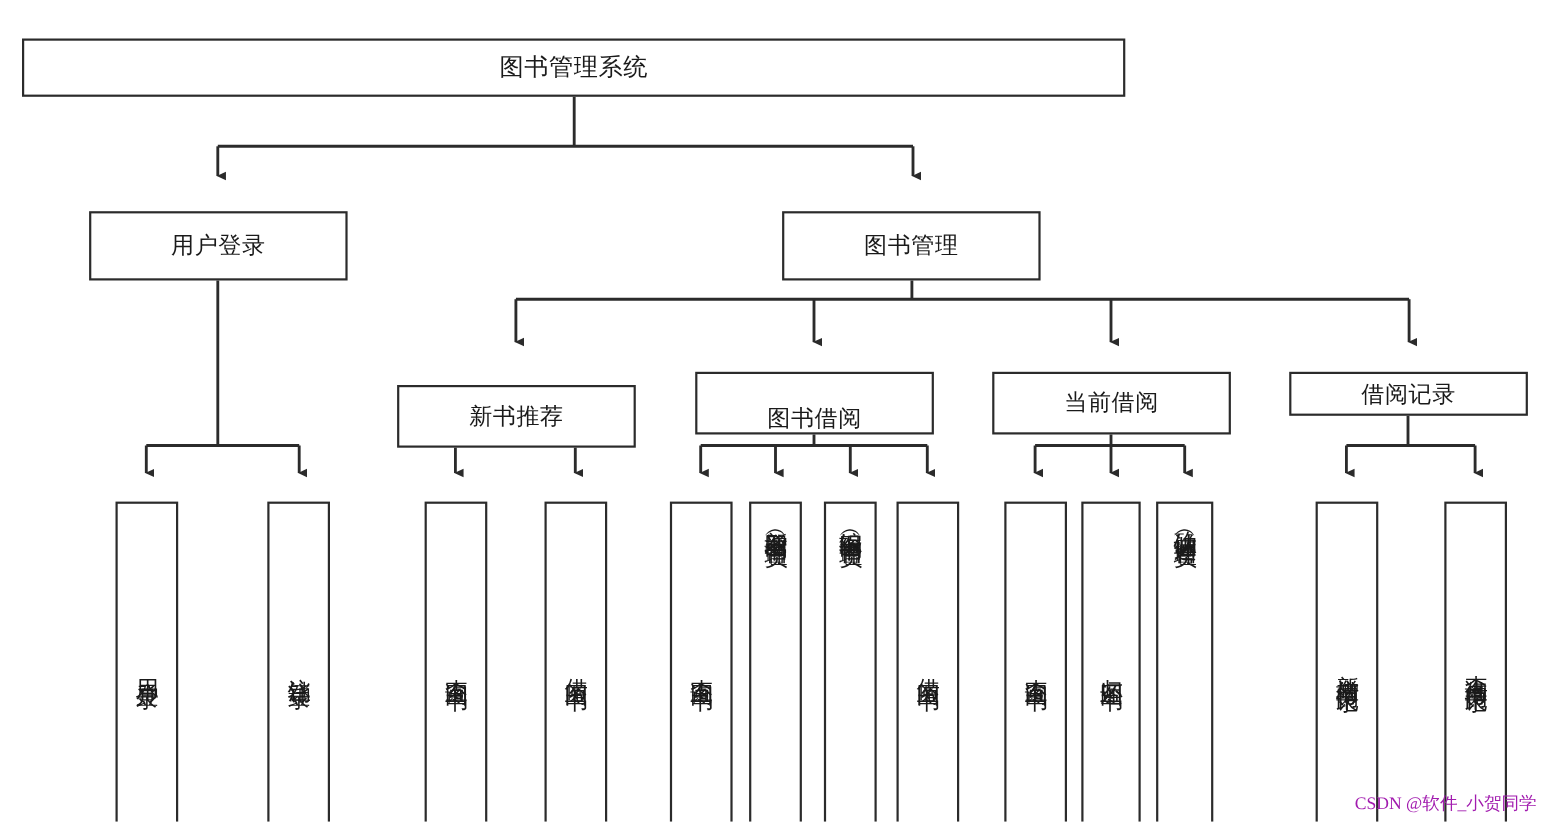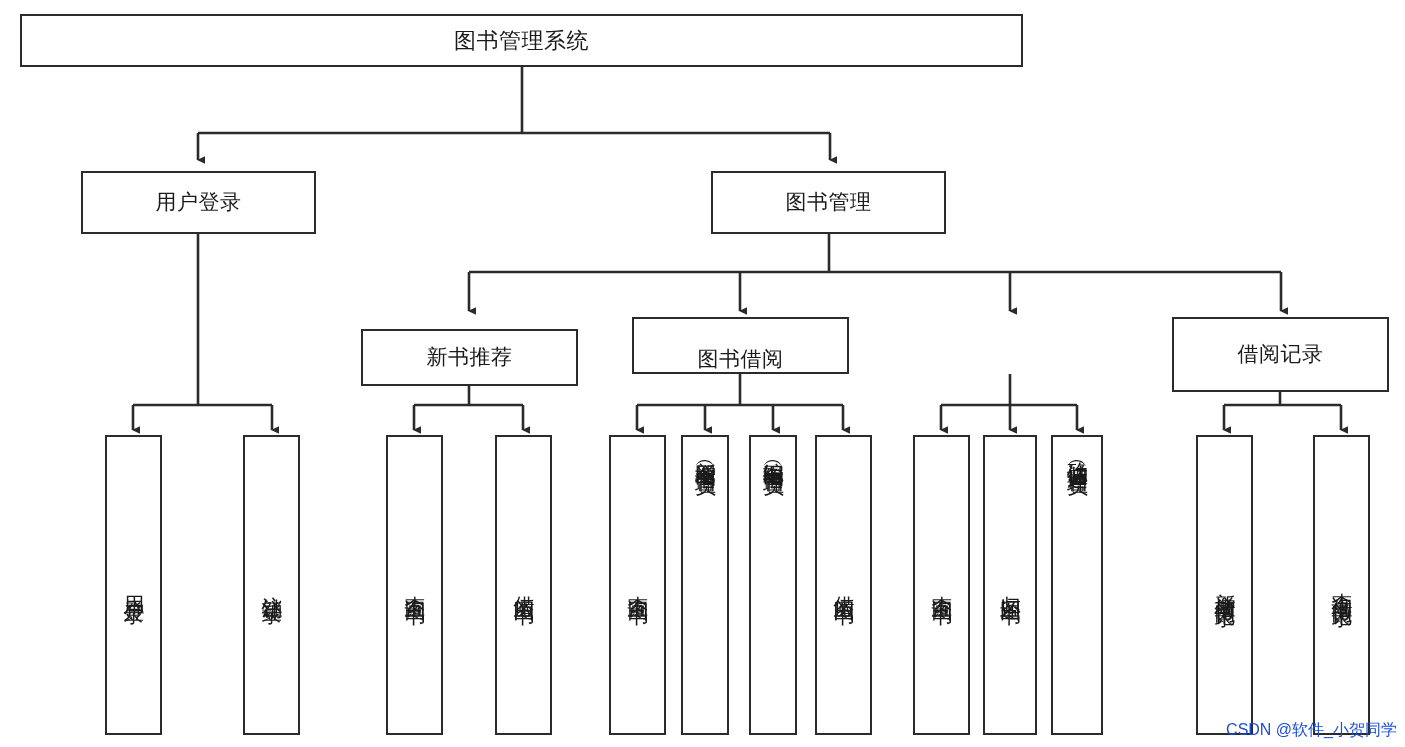--- a/index.html
+++ b/index.html
@@ -29,20 +29,21 @@
   .node {
     position: absolute;
     box-sizing: border-box;
     background: #ffffff;
     border: 2px solid #2b2b2b;
     display: flex;
     align-items: center;
     justify-content: center;
     color: #1a1a1a;
     z-index: 2;
+    margin-top: 21px;
   }
   .node .label {
     display: block;
     text-align: center;
     line-height: 1.18;
     letter-spacing: 0.5px;
   }
   
   .node.horiz .label {
     font-size: 21px;
@@ -69,24 +70,24 @@
   }
   .node.vert.center {
     align-items: center;
     padding-top: 0;
   }
   #watermark {
     position: absolute;
     right: 8px;
     bottom: 6px;
     font-size: 16px;
-    color: #1d4ed8;
+    color: #a21caf;
     z-index: 5;
     white-space: nowrap;
-    font-family: Liberation Sans, sans-serif;
+    font-family: Liberation Serif, serif;
   }
 </style>
 </head>
 <body>
 
 <div id="diagram-root">
 
   <svg id="connectors" viewBox="0 0 1405 747" xmlns="http://www.w3.org/2000/svg">
     <defs>
       <marker id="arrow" markerWidth="9" markerHeight="9" refX="4.5" refY="7.4" orient="auto" markerUnits="userSpaceOnUse">
@@ -147,21 +148,24 @@
   <div class="node horiz" style="left:711px; top:171px; width:235px; height:63px;">
     <span class="label">图书管理</span>
   </div>
 
   <div class="node horiz" style="left:361px; top:329px; width:217px; height:57px;">
     <span class="label">新书推荐</span>
   </div>
   <div class="node horiz" style="left:632px; top:317px; width:217px; height:57px;align-items:flex-end;">
     <span class="label">图书借阅</span>
   </div>
-  <div class="node horiz" style="left:1172px; top:317px; width:217px; height:75px;">
+  <div class="node horiz" style="left:902px; top:317px; width:217px; height:57px;">
+    <span class="label">当前借阅</span>
+  </div>
+  <div class="node horiz" style="left:1172px; top:317px; width:217px; height:40px;">
     <span class="label">借阅记录</span>
   </div>
 
   <div class="node vert center" style="left:105px; top:435px; width:57px; height:300px;">
     <span class="label">用户登录</span>
   </div>
   <div class="node vert center" style="left:243px; top:435px; width:57px; height:300px;">
     <span class="label">注销登录</span>
   </div>
 

